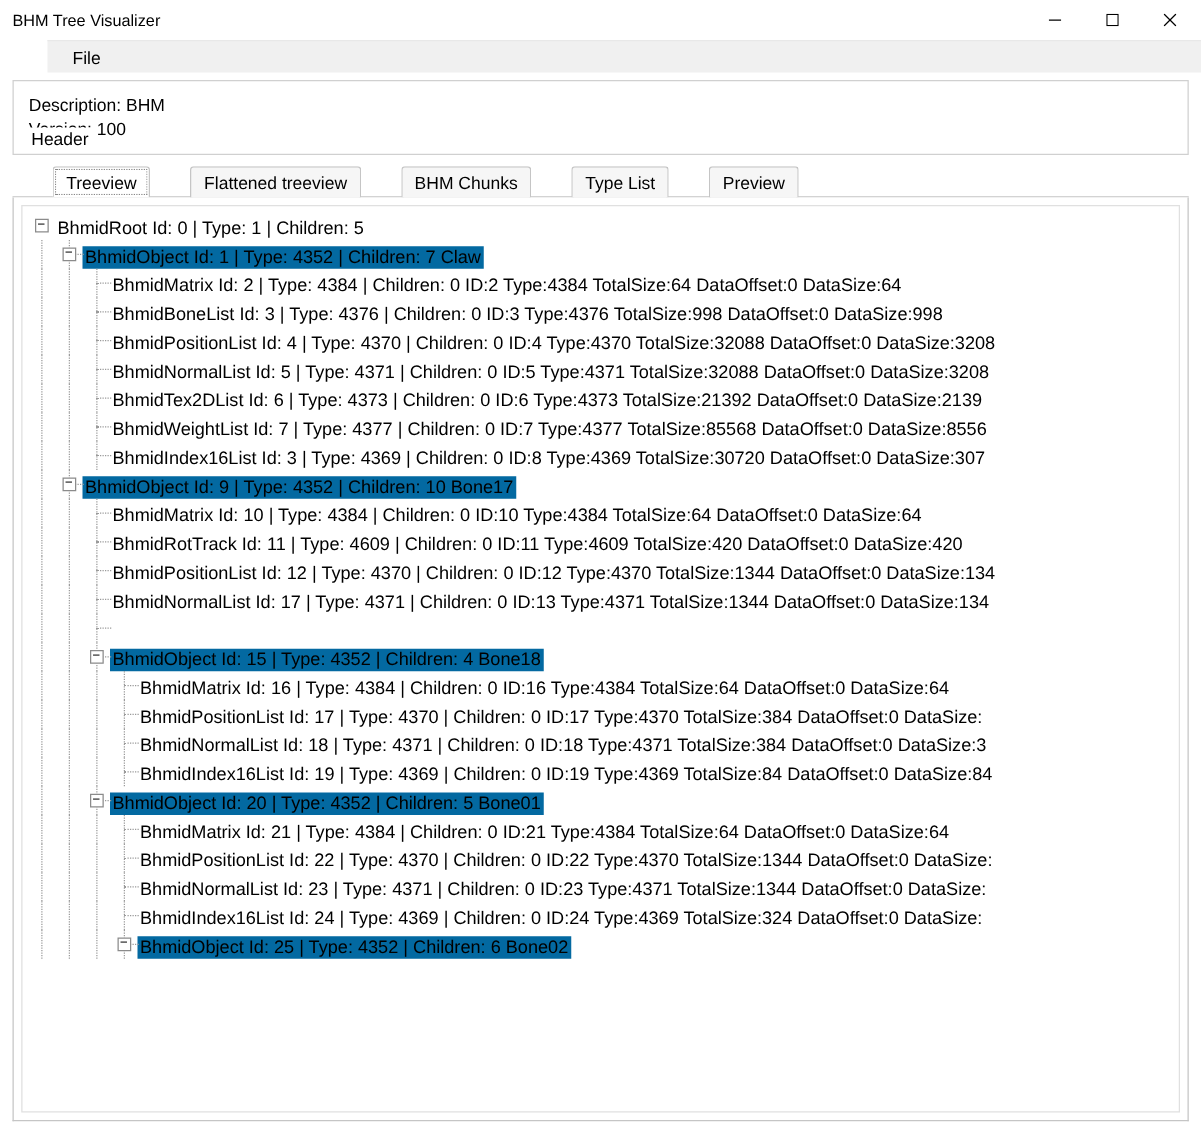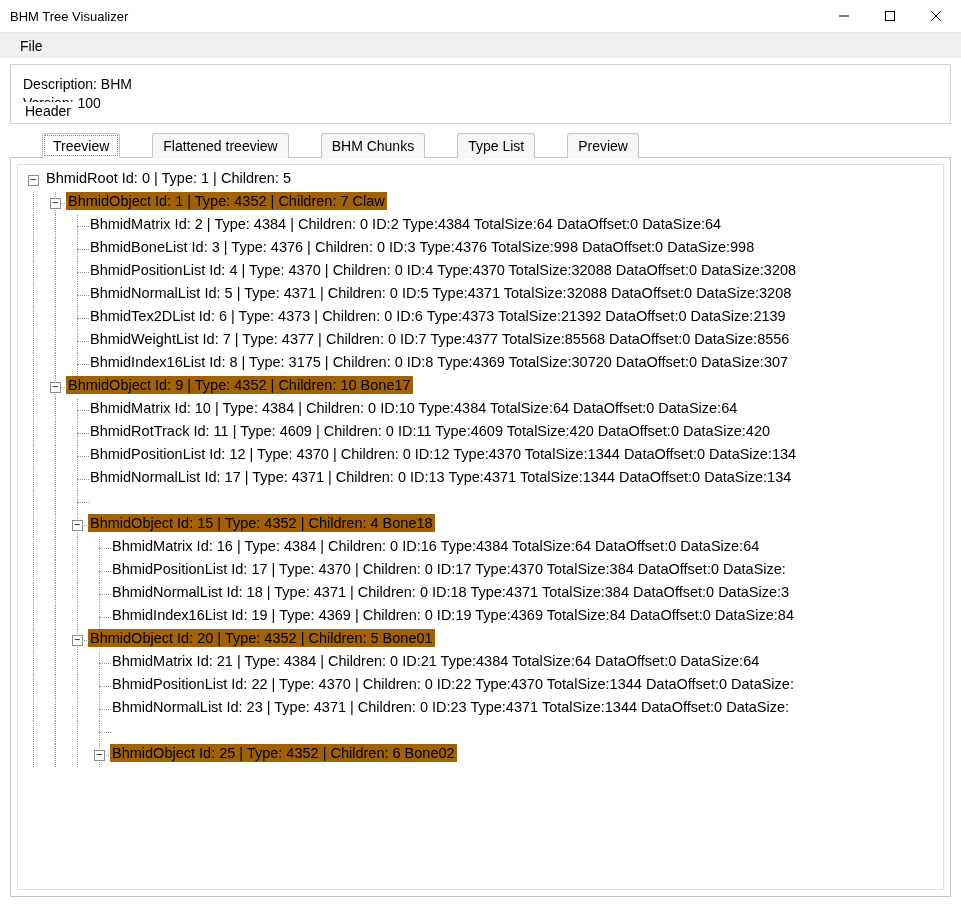--- a/index.html
+++ b/index.html
@@ -34,20 +34,21 @@
   }
   .titlebar .winbtn svg { display:block; }
   .menubar {
     height: 26px;
     display: flex;
     align-items: center;
     padding: 0 14px;
     background: #f0f0f0;
     border-top: 1px solid #e8e8e8;
     font-size: 14px;
+    margin-left: 38px;
   }
   .menubar .menuitem { padding: 2px 6px; }
 
   .content {
     flex: 1;
     padding: 0 10px 10px 10px;
     display: flex;
     flex-direction: column;
     overflow: hidden;
   }
@@ -117,21 +118,21 @@
     list-style: none;
     margin: 0;
     padding: 0;
   }
   ul.tree { padding: 4px 4px 4px 4px; }
   ul.tree ul { padding-left: 0; margin-left: 0; }
   li.node { position: relative; }
   
   .node-row {
     display: flex;
-    align-items: flex-start;
+    align-items: flex-end;
     height: 23px;
     white-space: nowrap;
     font-size: 14.5px;
   }
   .indent-cell {
     width: 22px;
     display: flex;
     align-items: center;
     justify-content: center;
     align-self: stretch;
@@ -164,21 +165,21 @@
     font-family: monospace;
     z-index: 2;
     position: relative;
   }
   .expander::before { content: "−"; }
 
   .node-label {
     padding: 1px 2px;
   }
   .node-label.hl {
-    background: #a16207;
+    background: #0369a1;
   }
 
   
   .tree-wrap::-webkit-scrollbar { width: 17px; height: 17px; }
   .tree-wrap::-webkit-scrollbar-track { background: #f0f0f0; }
   .tree-wrap::-webkit-scrollbar-thumb { background: #c2c2c2; border: 1px solid #a8a8a8; }
   .tree-wrap::-webkit-scrollbar-button { background: #f0f0f0; border: 1px solid #cdcdcd; height:17px; width:17px; }
 </style>
 </head>
 <body>
@@ -297,21 +298,21 @@
                       <span class="indent-cell"></span>
                       <span class="indent-cell hline"></span>
                       <span class="node-label">BhmidWeightList Id: 7 | Type: 4377 | Children: 0  ID:7 Type:4377 TotalSize:85568 DataOffset:0 DataSize:8556</span>
                     </div>
                   </li>
                   <li class="node">
                     <div class="node-row">
                       <span class="indent-cell"></span>
                       <span class="indent-cell"></span>
                       <span class="indent-cell hline"></span>
-                      <span class="node-label">BhmidIndex16List Id: 8 | Type: 3175 | Children: 0  ID:8 Type:4369 TotalSize:30720 DataOffset:0 DataSize:307</span>
+                      <span class="node-label">BhmidIndex16List Id: 3 | Type: 4369 | Children: 0  ID:8 Type:4369 TotalSize:30720 DataOffset:0 DataSize:307</span>
                     </div>
                   </li>
                 </ul>
             </li>
 
             <li class="node">
               <div class="node-row">
                 <span class="indent-cell"></span>
                 <span class="indent-cell hline">
                     <span class="expander"></span>
@@ -446,20 +447,21 @@
                           <span class="indent-cell hline"></span>
                           <span class="node-label">BhmidNormalList Id: 23 | Type: 4371 | Children: 0  ID:23 Type:4371 TotalSize:1344 DataOffset:0 DataSize:</span>
                         </div>
                       </li>
                       <li class="node">
                         <div class="node-row">
                           <span class="indent-cell"></span>
                           <span class="indent-cell"></span>
                           <span class="indent-cell"></span>
                           <span class="indent-cell hline"></span>
+                          <span class="node-label">BhmidIndex16List Id: 24 | Type: 4369 | Children: 0  ID:24 Type:4369 TotalSize:324 DataOffset:0 DataSize:</span>
                         </div>
                       </li>
                     </ul>
 
                   <ul>
                     <li class="node">
                       <div class="node-row">
                         <span class="indent-cell"></span>
                         <span class="indent-cell"></span>
                         <span class="indent-cell"></span>

